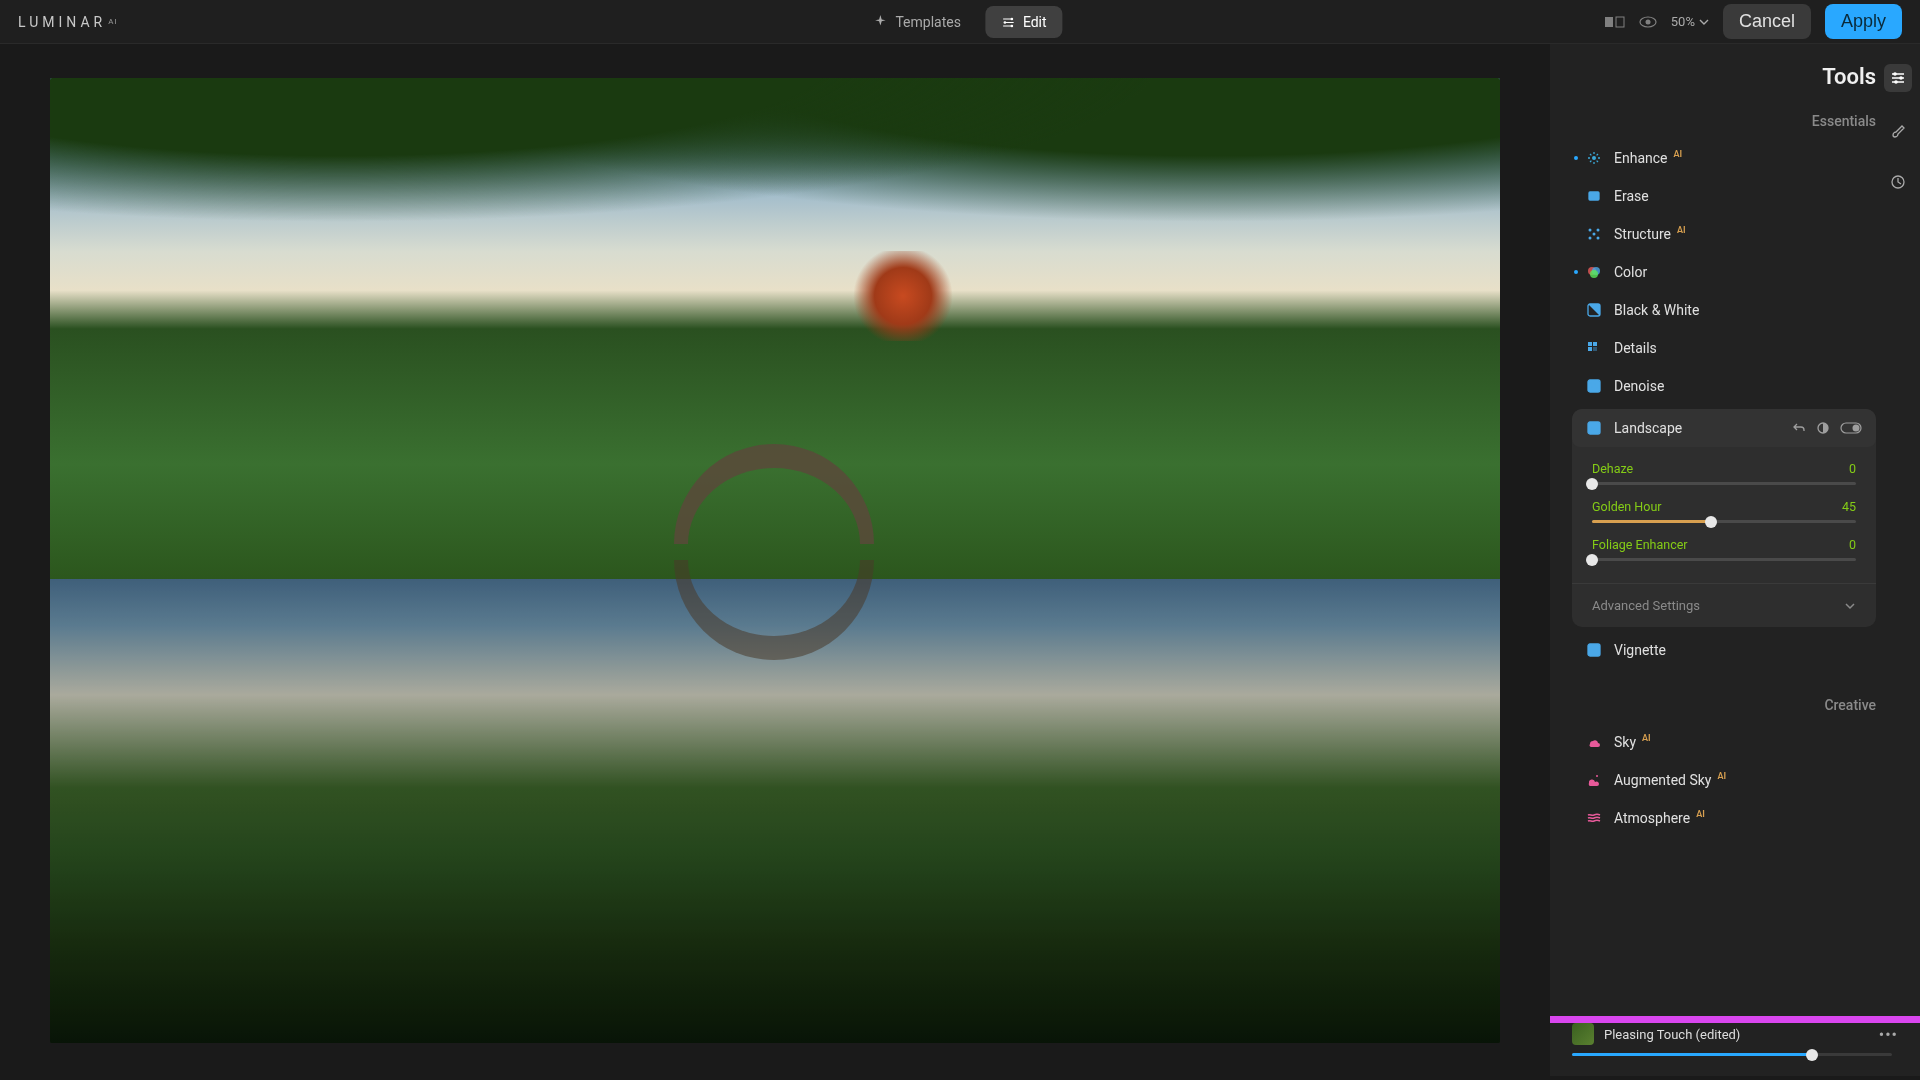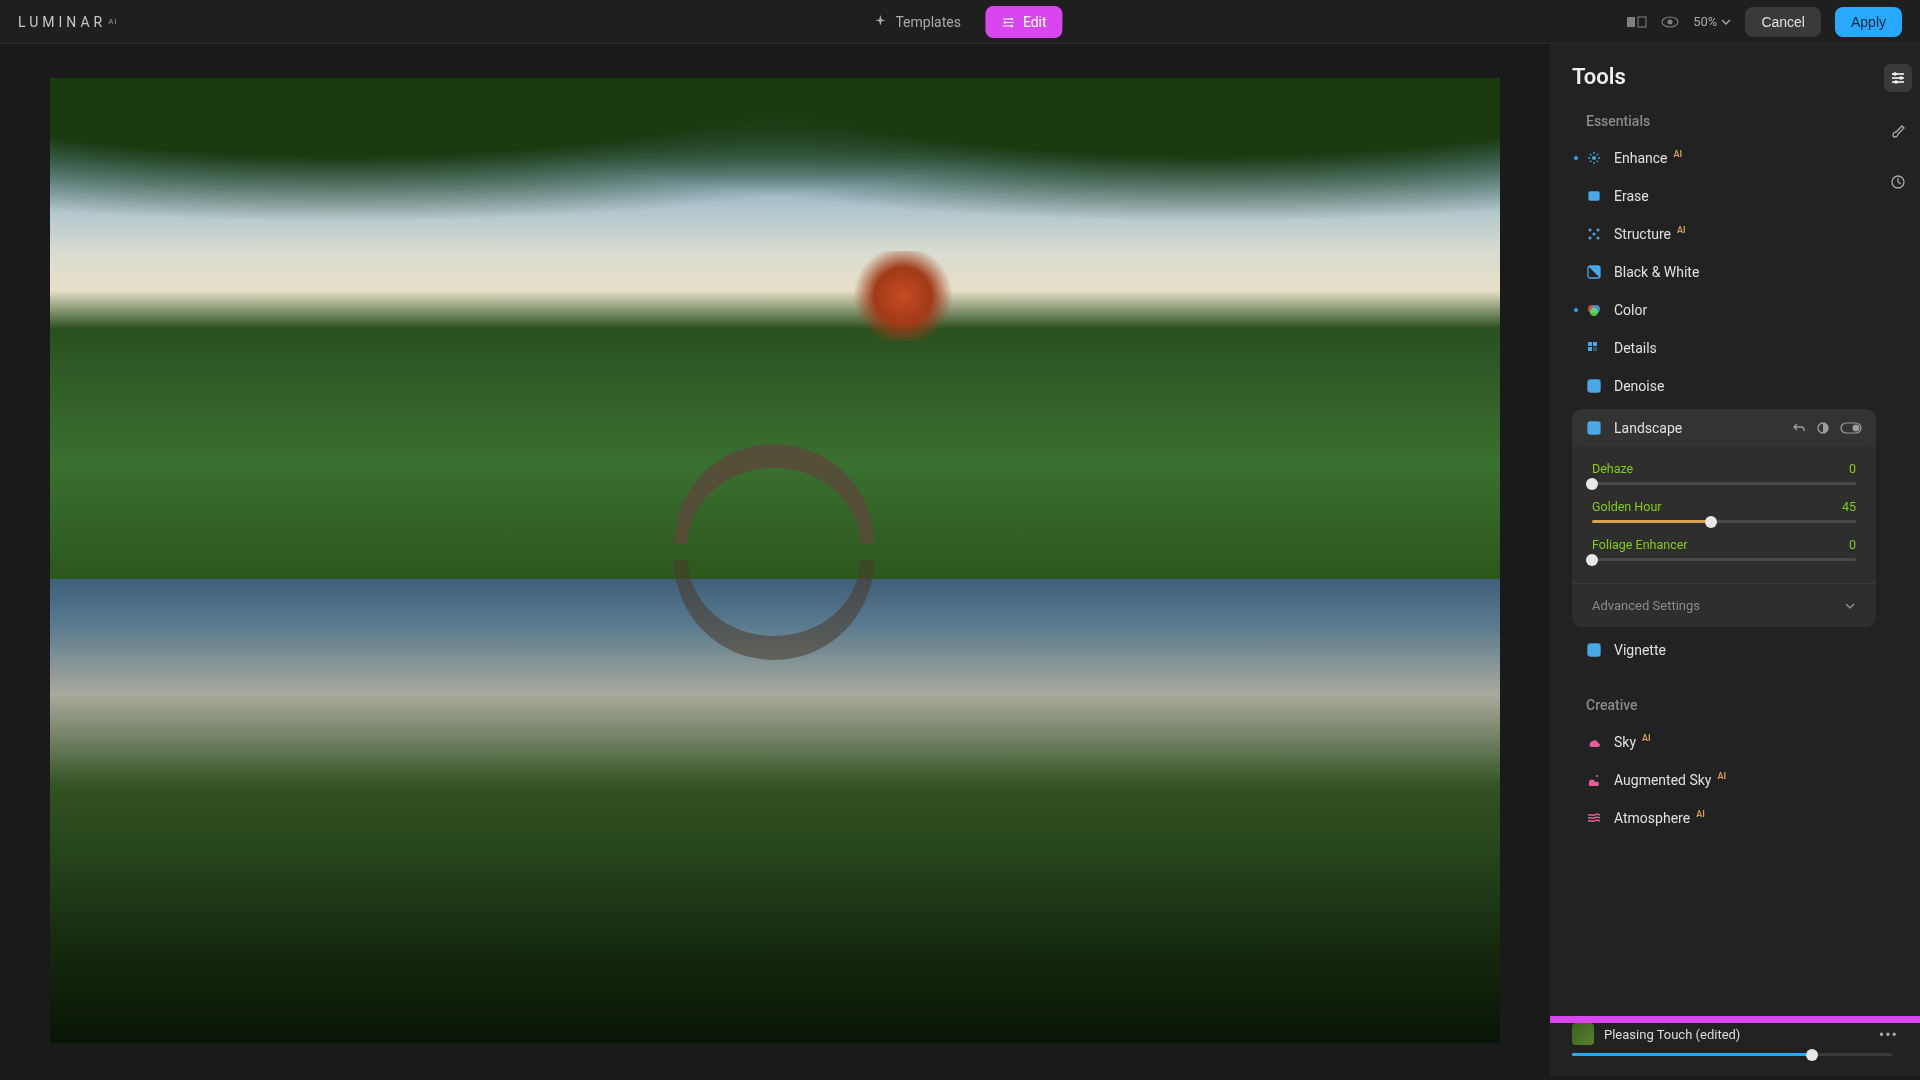--- a/index.html
+++ b/index.html
@@ -40,37 +40,37 @@
     gap: 8px;
   }
   .top-tab {
     display: flex; align-items: center; gap: 8px;
     padding: 8px 16px;
     border-radius: 8px;
     font-size: 14px;
     color: #aaa;
     cursor: pointer;
   }
-  .top-tab.active { background: #d946ef; color: #fff; }
+  .top-tab.active { background: #404040; color: #fff; }
   .top-tab svg { width: 14px; height: 14px; }
 
   .top-right {
     margin-left: auto;
     display: flex;
     align-items: center;
     gap: 14px;
     font-size: 13px;
     color: #aaa;
   }
   .icon-btn-sm { cursor: pointer; opacity: .7; }
   .zoom { display:flex;align-items:center;gap:4px; cursor:pointer; }
   .btn {
     padding: 7px 16px;
     border-radius: 8px;
-    font-size: 14px;
+    font-size: 18px;
     cursor: pointer;
     border: none;
   }
   .btn-cancel { background: #3a3a3a; color: #e0e0e0; }
   .btn-apply { background: #29a8ff; color: #0a2a3a; font-weight: 400; }
 
   
   .main {
     display: flex;
     height: calc(1080px - 48px);
@@ -148,20 +148,21 @@
   .right-rail > div {
     width:28px;height:28px;display:flex;align-items:center;justify-content:center;
     cursor:pointer;
     pointer-events: all;
   }
   .right-rail .active { background:#3a3a3a; border-radius:6px; }
   .panel-body {
     padding: 20px 44px 0 22px;
     overflow-y: auto;
     flex:1;
+    text-align:right;
   }
   .panel-title { font-size: 22px; font-weight: 600; margin-bottom: 24px; color:#f0f0f0; }
   .section-label { font-size: 14px; color: #8a8a8a; font-weight:500; margin: 12px 0 10px; padding-left:14px; }
   .tool-row {
     display:flex; align-items:center; gap:12px;
     padding: 11px 14px;
     font-size: 14px;
     color:#e0e0e0;
     border-radius: 8px;
     cursor:pointer;
@@ -343,39 +344,39 @@
               <circle cx="4" cy="12" r="1.5"></circle>
               <circle cx="12" cy="12" r="1.5"></circle>
               <circle cx="8" cy="8" r="1.5"></circle>
             </svg>
           </span>
         <span>Structure</span>
         <span class="ai-badge">AI</span>
       </div>
 
       <div class="tool-row">
-        <span class="ico">
-            <svg width="16" height="16" viewBox="0 0 16 16">
-              <rect x="2" y="2" width="12" height="12" rx="2" fill="none" stroke="#4aa8e8" stroke-width="1.3"></rect>
-              <path d="M2 2 L14 14 L14 2 Z" fill="#4aa8e8"></path>
-            </svg>
-          </span>
-        <span>Black &amp; White</span>
-      </div>
-
-      <div class="tool-row">
         <span class="dot"></span>
         <span class="ico">
             <svg width="16" height="16" viewBox="0 0 16 16">
               <circle cx="6" cy="7" r="4" fill="#e85a5a" opacity=".8"></circle>
               <circle cx="10" cy="7" r="4" fill="#4aa8e8" opacity=".8"></circle>
               <circle cx="8" cy="10" r="4" fill="#5ae85a" opacity=".8"></circle>
             </svg>
           </span>
         <span>Color</span>
+      </div>
+
+      <div class="tool-row">
+        <span class="ico">
+            <svg width="16" height="16" viewBox="0 0 16 16">
+              <rect x="2" y="2" width="12" height="12" rx="2" fill="none" stroke="#4aa8e8" stroke-width="1.3"></rect>
+              <path d="M2 2 L14 14 L14 2 Z" fill="#4aa8e8"></path>
+            </svg>
+          </span>
+        <span>Black &amp; White</span>
       </div>
 
       <div class="tool-row">
         <span class="ico ico-blue">
             <svg width="16" height="16" viewBox="0 0 16 16">
               <rect x="2" y="2" width="4" height="4"></rect>
               <rect x="7" y="2" width="4" height="4"></rect>
               <rect x="2" y="7" width="4" height="4"></rect>
               <rect x="7" y="7" width="4" height="4" opacity=".4"></rect>
             </svg>

